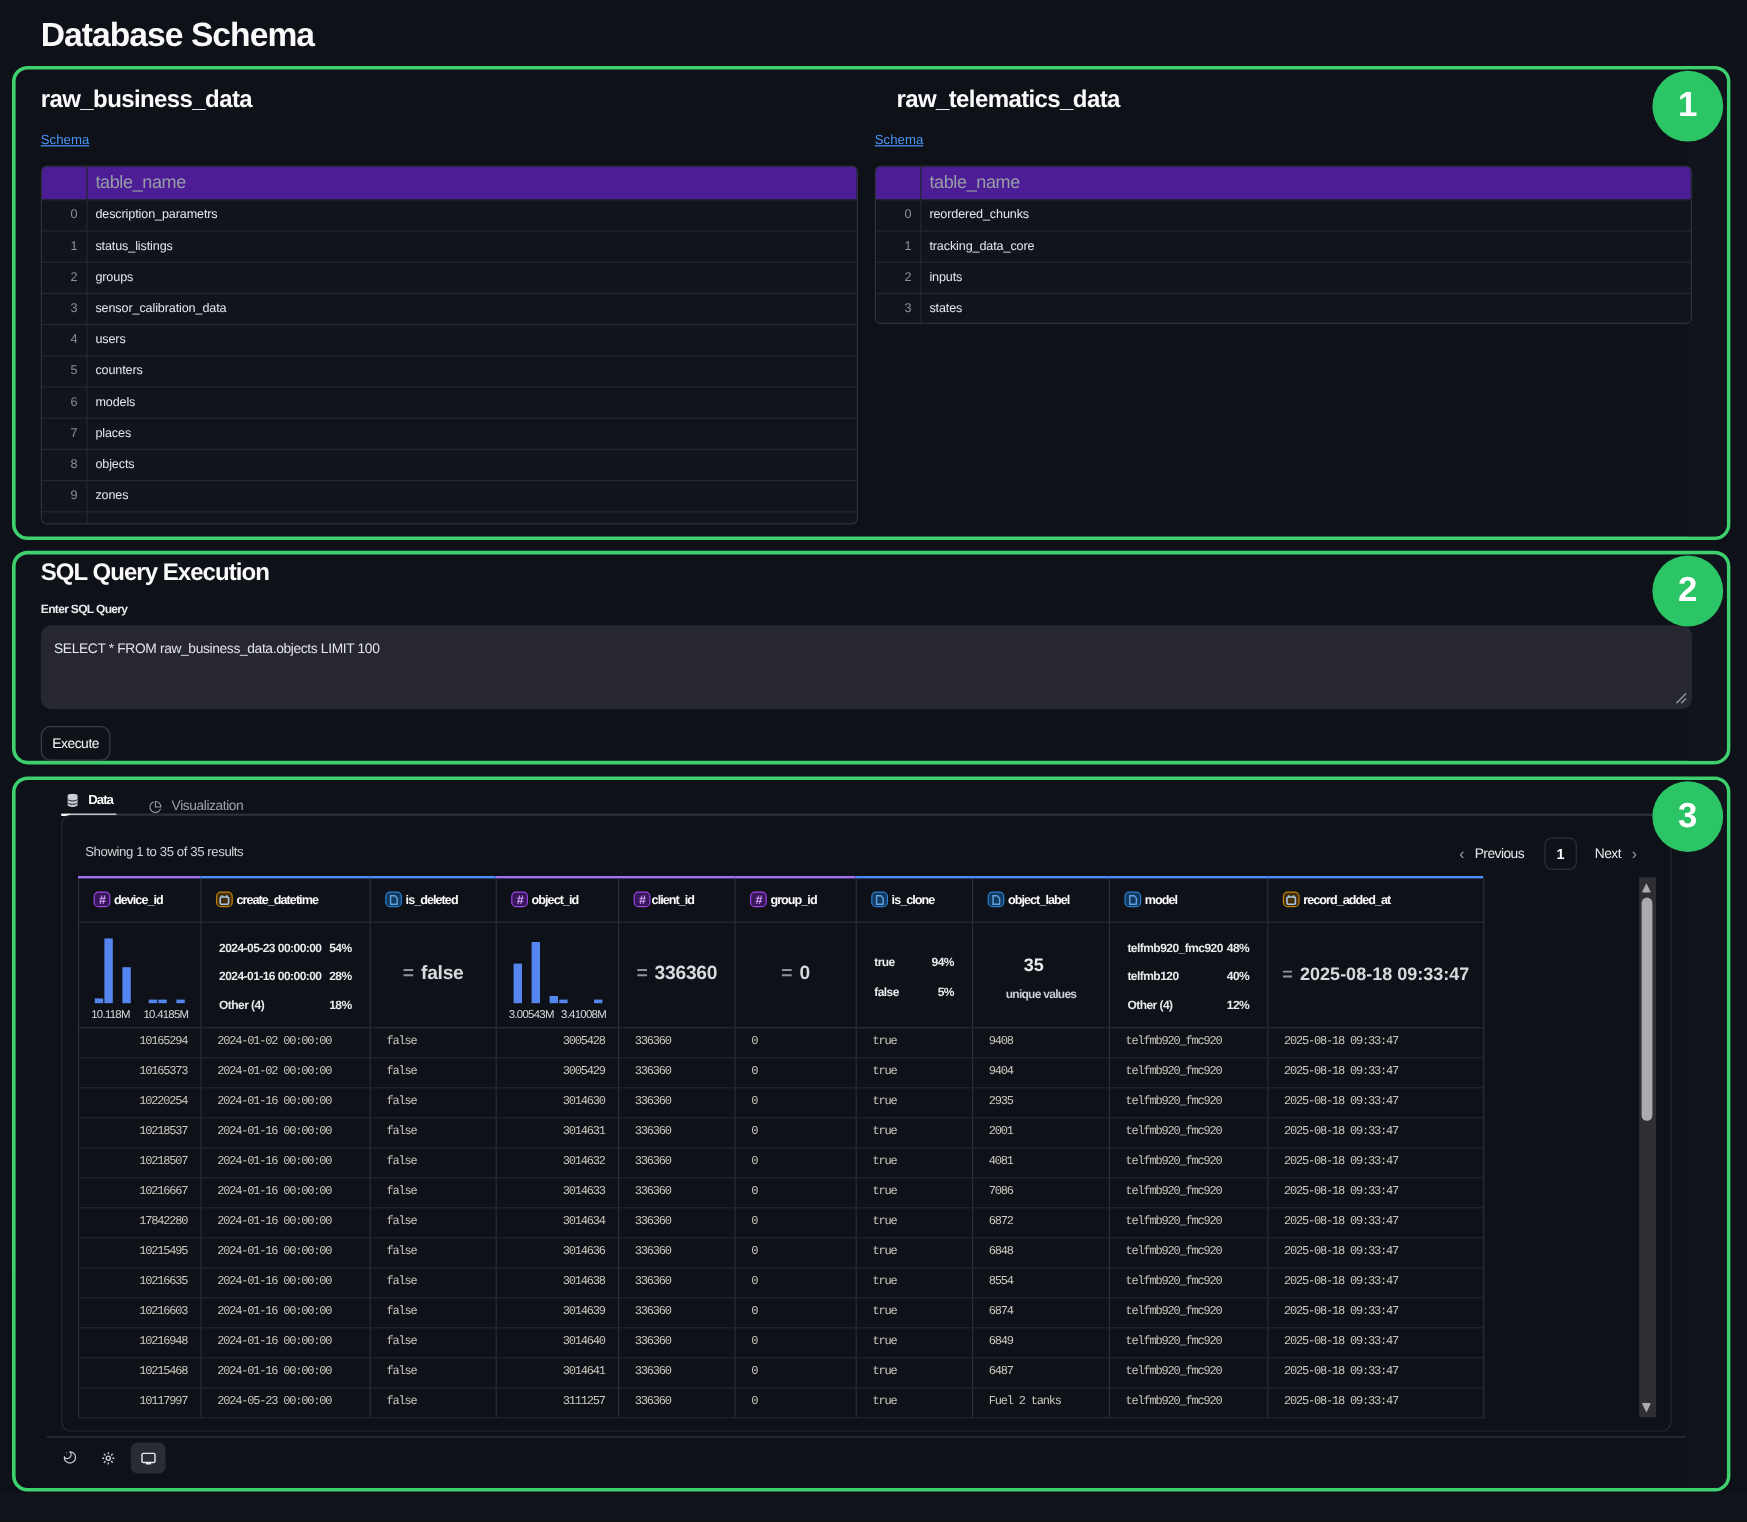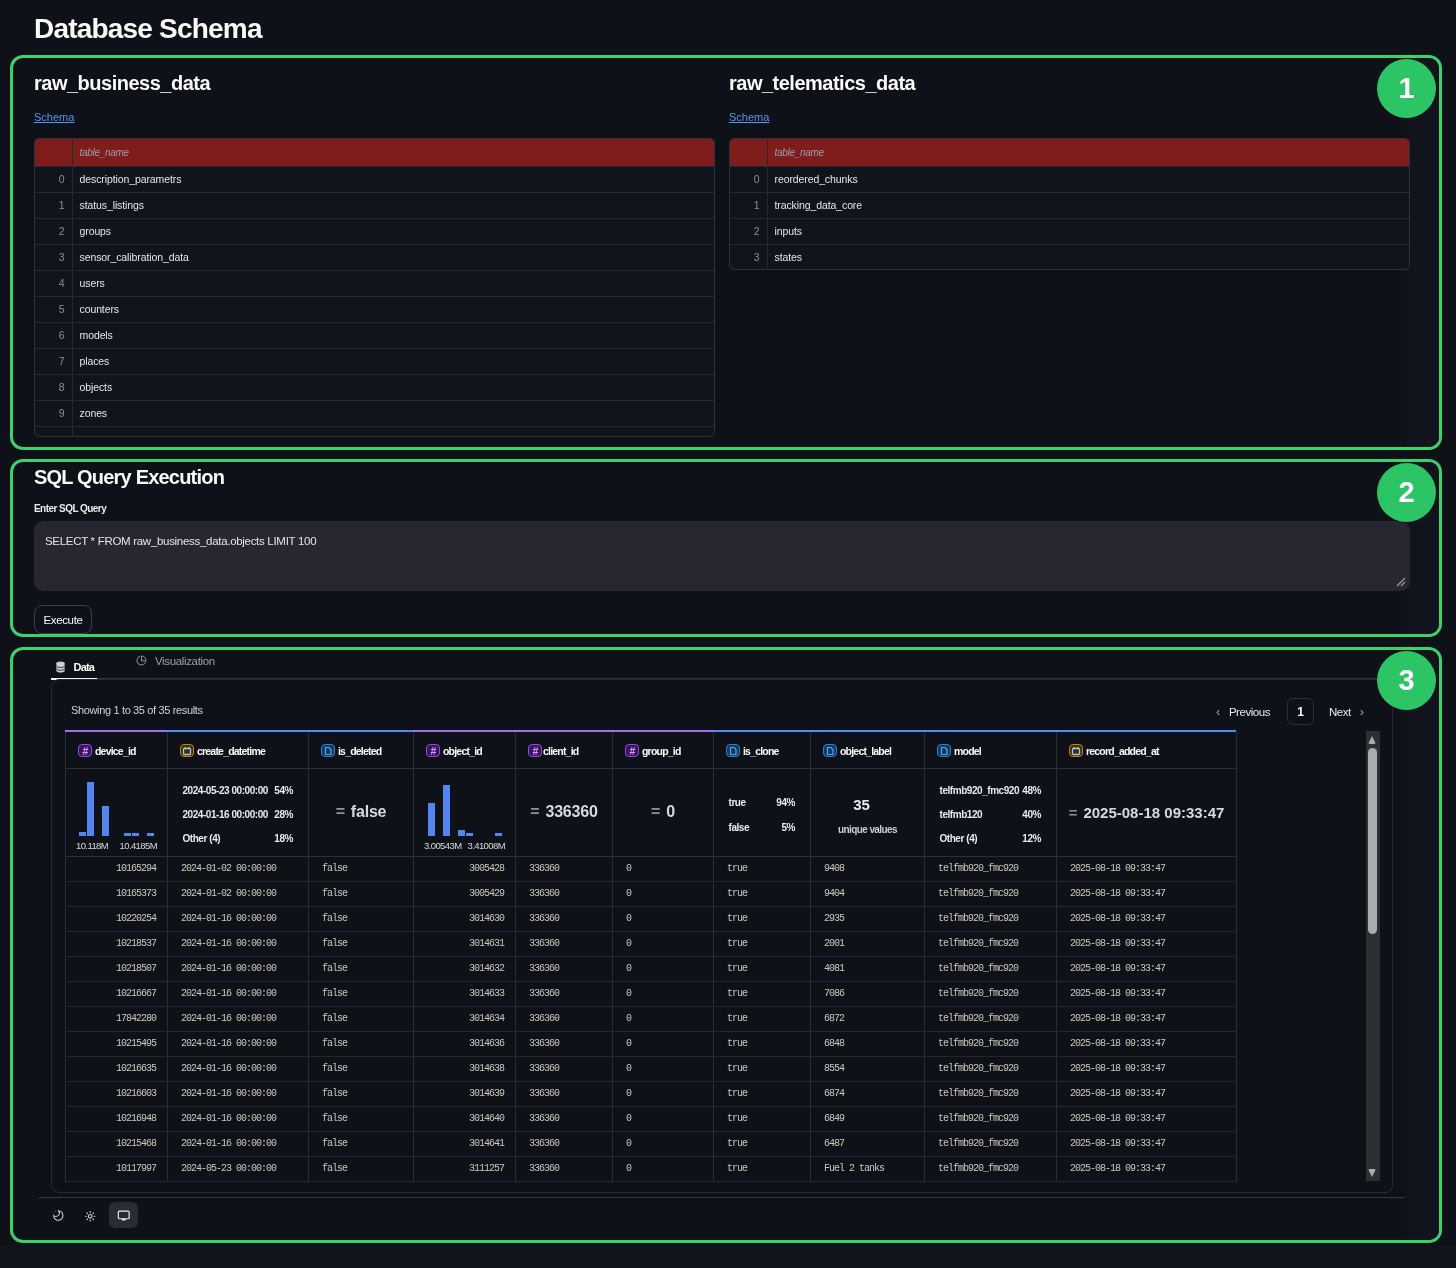--- a/index.html
+++ b/index.html
@@ -7,21 +7,21 @@
   .abs { position:absolute; }
   .greenbox { position:absolute; left:10px; width:1432px; border:3px solid #3ed06f; border-radius:13px; overflow:hidden; }
   .greenbox i { position:absolute; right:0; top:0; bottom:0; width:33px; background:#11141c; }
   .badge { position:absolute; left:1377px; width:59px; height:59px; border-radius:50%; background:#2cc565; color:#fff; font-size:29px; font-weight:bold; display:flex; align-items:center; justify-content:center; z-index:5; }
   h1 { position:absolute; left:34px; top:13px; font-size:28px; font-weight:bold; color:#fafafa; letter-spacing:-0.8px; }
   h2 { font-size:20px; font-weight:bold; color:#fafafa; letter-spacing:-0.5px; }
   a.schema { font-size:11px; color:#4b96f7; text-decoration:underline; }
   
   .df { position:absolute; border:1px solid #2c313c; border-radius:5px; overflow:hidden; background:#10141c; }
   .df table { border-collapse:collapse; table-layout:fixed; width:100%; }
-  .df th { background:#7f1d1d; height:27px; font-size:10px; letter-spacing:-0.3px; font-weight:normal; color:#979da7; text-align:left; padding:0 0 0 7px; border-bottom:1px solid #242832;font-style:italic; }
+  .df th { background:#4c1d95; height:27px; font-size:15px; letter-spacing:-0.3px; font-weight:normal; color:#979da7; text-align:left; padding:0 0 0 7px; border-bottom:1px solid #242832; }
   .df td { height:26px; font-size:10.5px; letter-spacing:-0.1px; color:#e4e6e9; padding:0 0 0 7px; border-bottom:1px solid #242832; }
   .df td.idx, .df th.idx { text-align:right; padding:0 7px 0 0; color:#8b9099; border-right:1px solid #242832; }
   
   .grid { position:absolute; left:65px; top:732px; }
   .grid table { border-collapse:collapse; table-layout:fixed; width:1171px; border-left:1px solid #2a2e37; }
   .grid th, .grid td { border-right:1px solid #2a2e37; overflow:hidden; white-space:nowrap; }
   .grid th { height:36px; text-align:left; vertical-align:middle; padding-left:12px; border-bottom:1px solid #2a2e37; }
   .grid td.sum { height:88px; border-bottom:1px solid #2a2e37; position:relative; }
   .grid td.d { height:25px; font-family:"Liberation Mono", monospace; font-size:10px; letter-spacing:-1px; color:#cbc7bf; padding-left:13px; border-bottom:1px solid #222630; }
   .grid td.d.r { text-align:right; padding-left:0; padding-right:11px; }
@@ -43,21 +43,21 @@
 </head>
 <body>
 <h1>Database Schema</h1>
 
 <div class="greenbox" style="top:55px; height:395px;">
     <i></i>
   </div>
 <div class="badge" style="top:59px;">1</div>
 <h2 class="abs" style="left:34px; top:72px;">raw_business_data</h2>
 <a class="schema abs" style="left:34px; top:110.5px;">Schema</a>
-<h2 class="abs" style="left:729px; top:72px;">raw_telematics_data</h2>
+<h2 class="abs" style="left:747px; top:72px;">raw_telematics_data</h2>
 <a class="schema abs" style="left:729px; top:110.5px;">Schema</a>
 
 <div class="df" style="left:34px; top:138px; width:681px; height:299px;">
   <table>
     <colgroup>
         <col style="width:37px">
         <col>
       </colgroup>
     <tbody>
         <tr>
@@ -163,21 +163,21 @@
   <svg width="11" height="12" viewBox="0 0 24 26">
       <ellipse cx="12" cy="4.5" rx="9" ry="3.4" fill="#c9ced5"></ellipse>
       <path d="M3 4.5 v17 c0 1.9 4 3.4 9 3.4 s9 -1.5 9 -3.4 V4.5" fill="#c9ced5"></path>
       <path d="M3.6 11.5 c1.2 1.6 4.6 2.6 8.4 2.6 s7.2 -1 8.4 -2.6" stroke="#0e1117" stroke-width="1.8" fill="none"></path>
       <path d="M3.6 17.5 c1.2 1.6 4.6 2.6 8.4 2.6 s7.2 -1 8.4 -2.6" stroke="#0e1117" stroke-width="1.8" fill="none"></path>
     </svg>
   <span style="font-size:11px; letter-spacing:-0.8px; font-weight:bold; color:#fafafa; margin-left:8px;">Data</span>
 </div>
 <div class="abs" style="left:51px; top:678px; width:1341.5px; height:2px; background:#31343b;"></div>
 <div class="abs" style="left:51px; top:678px; width:46px; height:2px; background:#f3f4f6;"></div>
-<div class="abs" style="left:136px; top:655px; height:23px; display:flex; align-items:flex-start;">
+<div class="abs" style="left:124px; top:655px; height:23px; display:flex; align-items:flex-end;">
   <svg width="11" height="11" viewBox="0 0 24 24" fill="none" stroke="#9aa1ab" stroke-width="2" stroke-linecap="round" stroke-linejoin="round">
       <path d="M21.21 15.89A10 10 0 1 1 8 2.83"></path>
       <path d="M22 12A10 10 0 0 0 12 2v10z"></path>
     </svg>
   <span style="font-size:11.5px; letter-spacing:-0.35px; color:#9aa1ab; margin-left:8px;">Visualization</span>
 </div>
 
 <div class="abs" style="left:51px; top:679px; width:1341.5px; height:514px; border:1px solid #262932; border-radius:8px;"></div>
 <div class="abs" style="left:39px; top:1196.5px; width:1366px; height:1px; background:#34373d;"></div>
 <div class="abs" style="left:71px; top:704px; font-size:11px; letter-spacing:-0.35px; color:#cfd2d6;">Showing 1 to 35 of 35 results</div>

